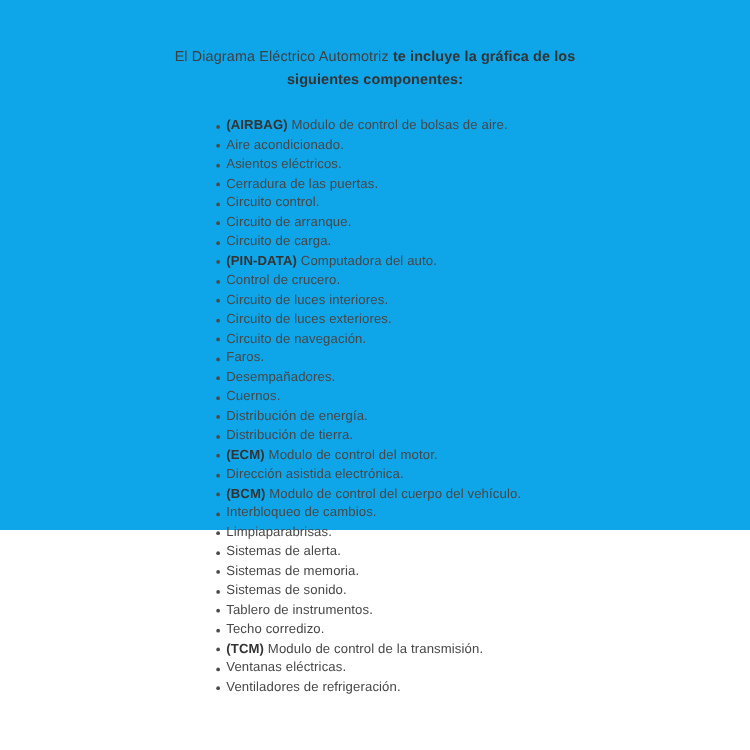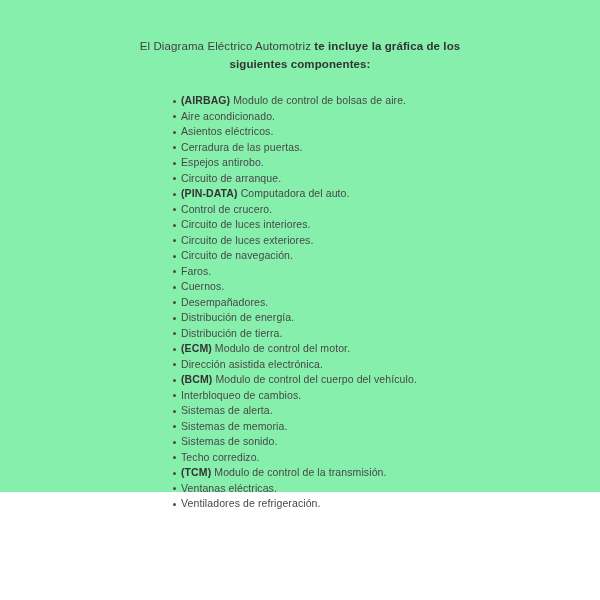--- a/index.html
+++ b/index.html
@@ -5,22 +5,22 @@
   * { box-sizing: border-box; margin: 0; padding: 0; }
   html, body {
     width: 600px;
     height: 600px;
     background: #ffffff;
     overflow: hidden;
     font-family: "Liberation Sans", sans-serif;
   }
   .page {
     width: 600px;
-    height: 492px;
-    background: #86efac;
+    height: 424px;
+    background: #0ea5e9;
     padding-top: 38px;
   }
   .title {
     max-width: 362px;
     margin: 0 auto;
     text-align: center;
     font-size: 11.5px;
     line-height: 17.5px;
     color: #3f3f3f;
     letter-spacing: 0.1px;
@@ -61,37 +61,40 @@
 <body>
 
 <div class="page">
   <p class="title"><span class="title-regular">El Diagrama Eléctrico Automotriz</span> <span class="title-bold">te incluye la gráfica de los siguientes componentes:</span></p>
 
   <ul class="components">
       <li><span class="code">(AIRBAG)</span> <span>Modulo de control de bolsas de aire.</span></li>
       <li><span>Aire acondicionado.</span></li>
       <li><span>Asientos eléctricos.</span></li>
       <li><span>Cerradura de las puertas.</span></li>
-      <li><span>Espejos antirobo.</span></li>
+      <li><span>Circuito control.</span></li>
       <li><span>Circuito de arranque.</span></li>
+      <li><span>Circuito de carga.</span></li>
       <li><span class="code">(PIN-DATA)</span> <span>Computadora del auto.</span></li>
       <li><span>Control de crucero.</span></li>
       <li><span>Circuito de luces interiores.</span></li>
       <li><span>Circuito de luces exteriores.</span></li>
       <li><span>Circuito de navegación.</span></li>
       <li><span>Faros.</span></li>
+      <li><span>Desempañadores.</span></li>
       <li><span>Cuernos.</span></li>
-      <li><span>Desempañadores.</span></li>
       <li><span>Distribución de energía.</span></li>
       <li><span>Distribución de tierra.</span></li>
       <li><span class="code">(ECM)</span> <span>Modulo de control del motor.</span></li>
       <li><span>Dirección asistida electrónica.</span></li>
       <li><span class="code">(BCM)</span> <span>Modulo de control del cuerpo del vehículo.</span></li>
       <li><span>Interbloqueo de cambios.</span></li>
+      <li><span>Limpiaparabrisas.</span></li>
       <li><span>Sistemas de alerta.</span></li>
       <li><span>Sistemas de memoria.</span></li>
       <li><span>Sistemas de sonido.</span></li>
+      <li><span>Tablero de instrumentos.</span></li>
       <li><span>Techo corredizo.</span></li>
       <li><span class="code">(TCM)</span> <span>Modulo de control de la transmisión.</span></li>
       <li><span>Ventanas eléctricas.</span></li>
       <li><span>Ventiladores de refrigeración.</span></li>
     </ul>
 </div>
 
 </body></html>

